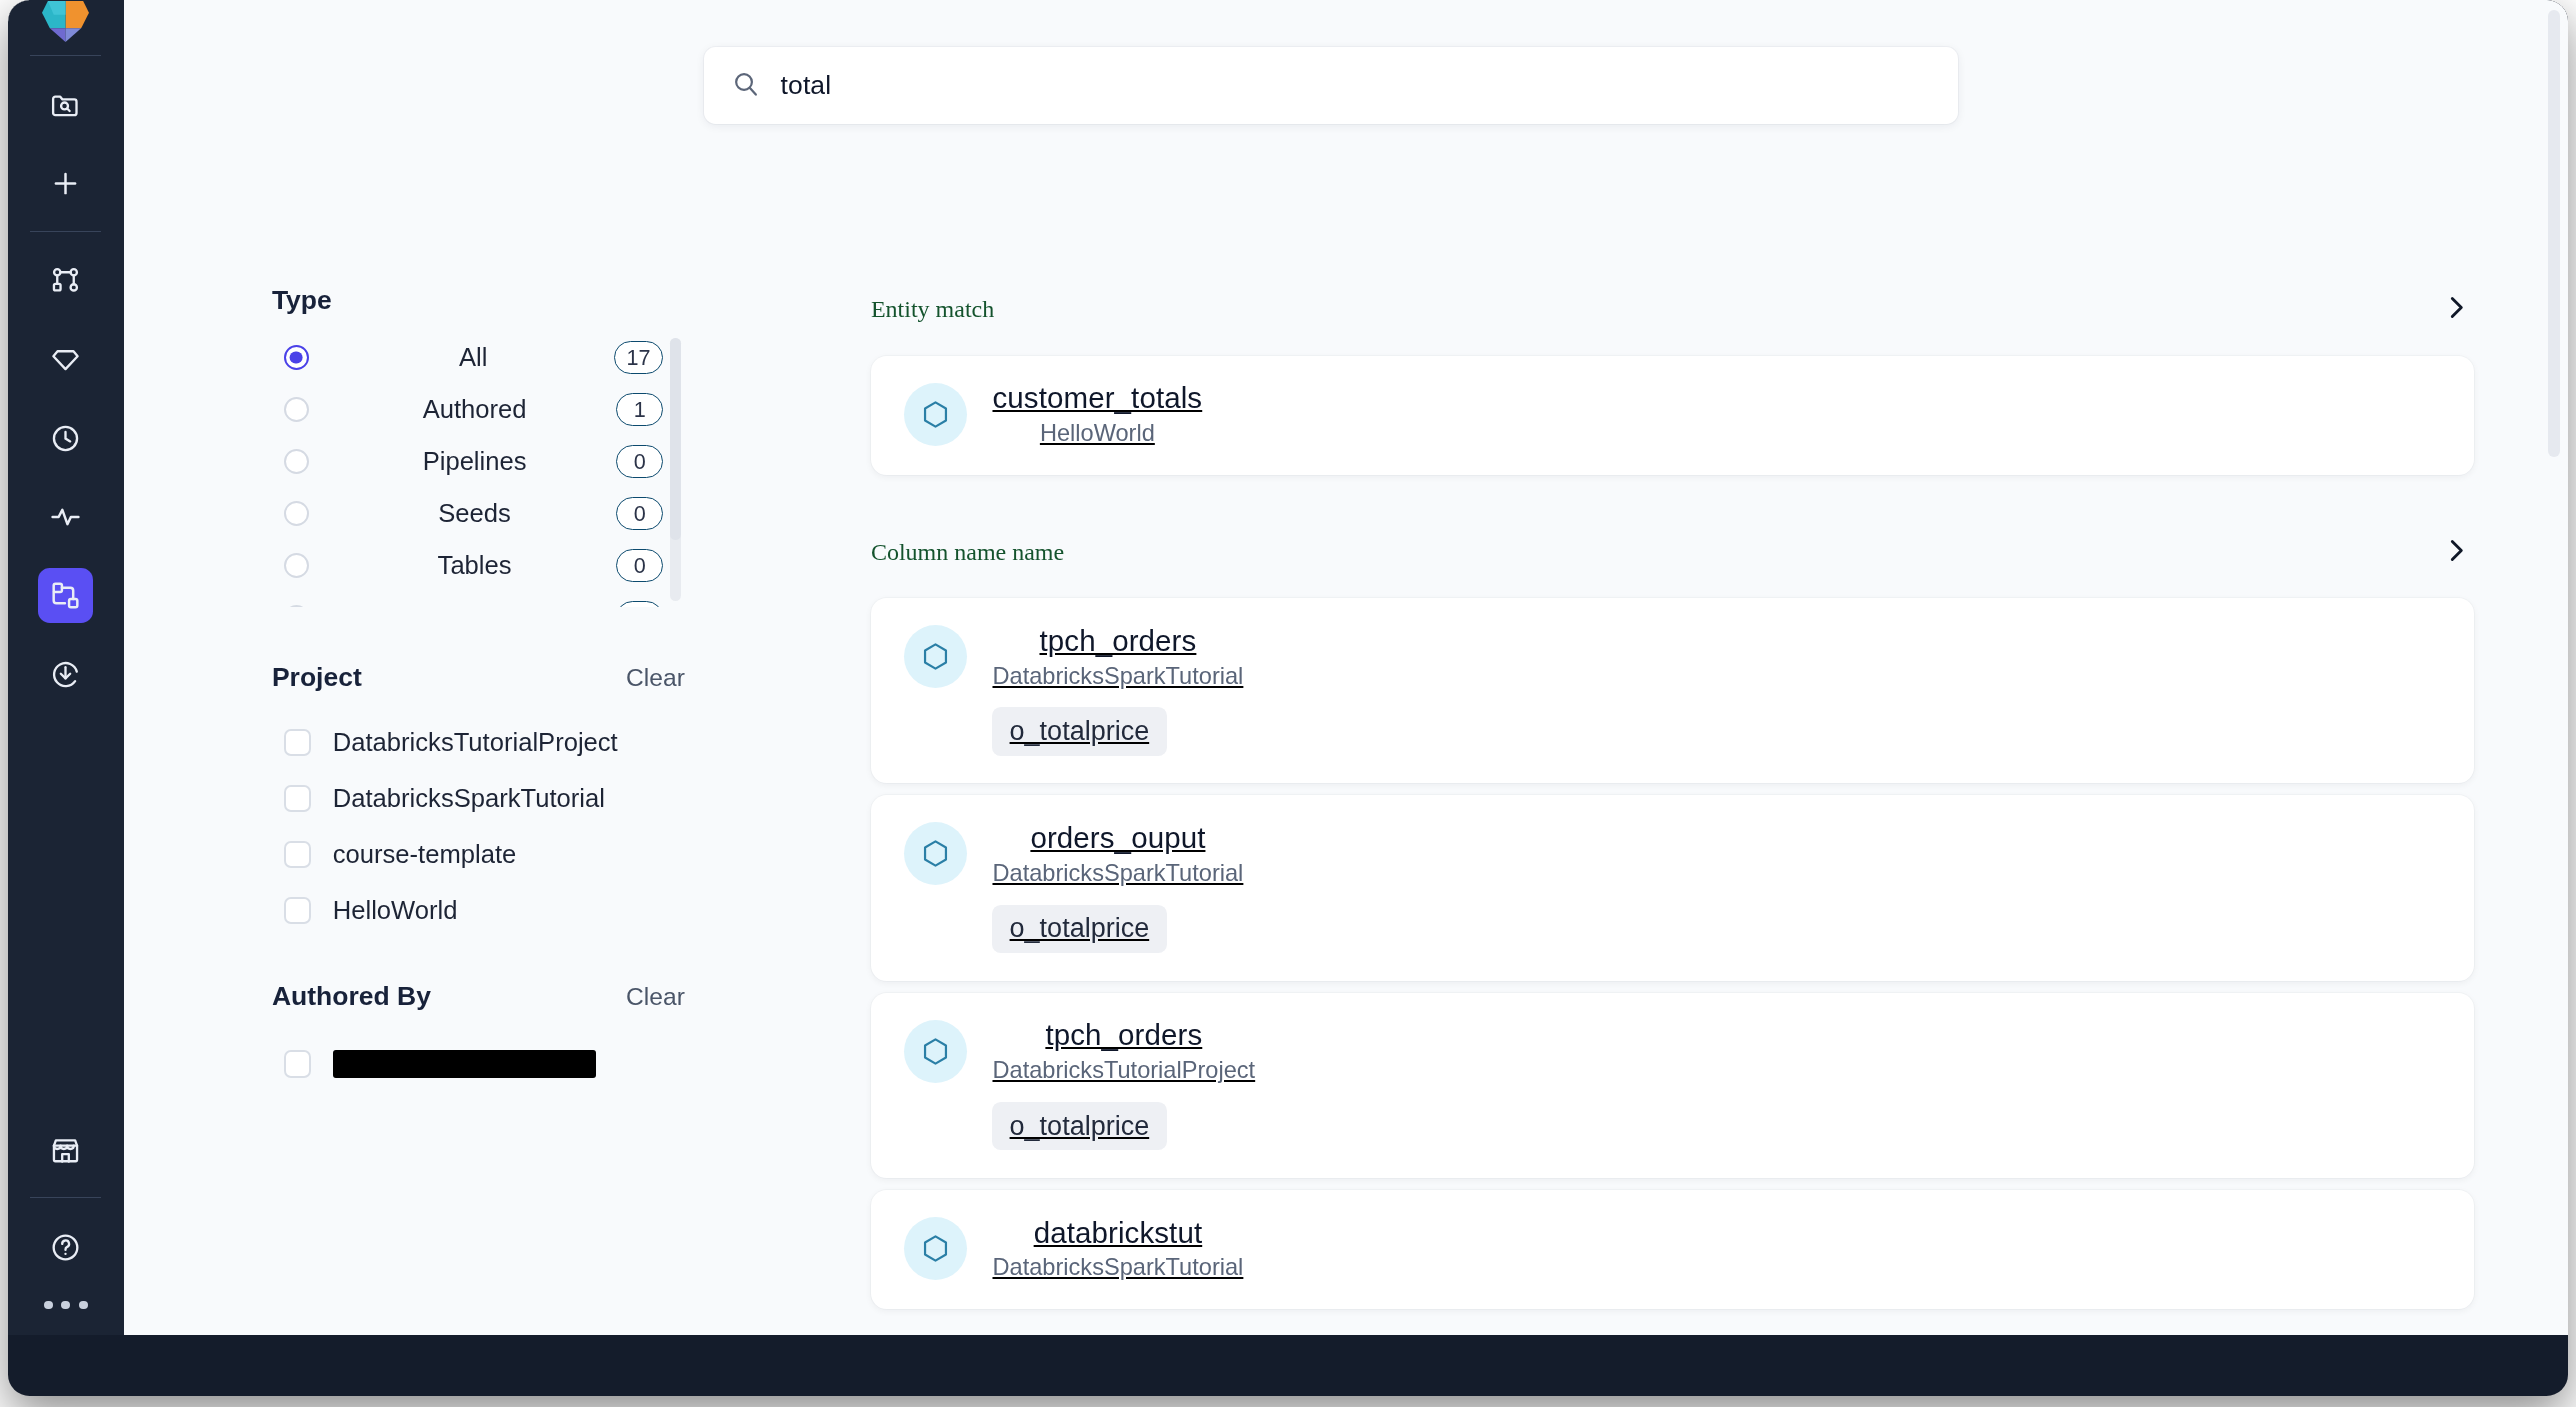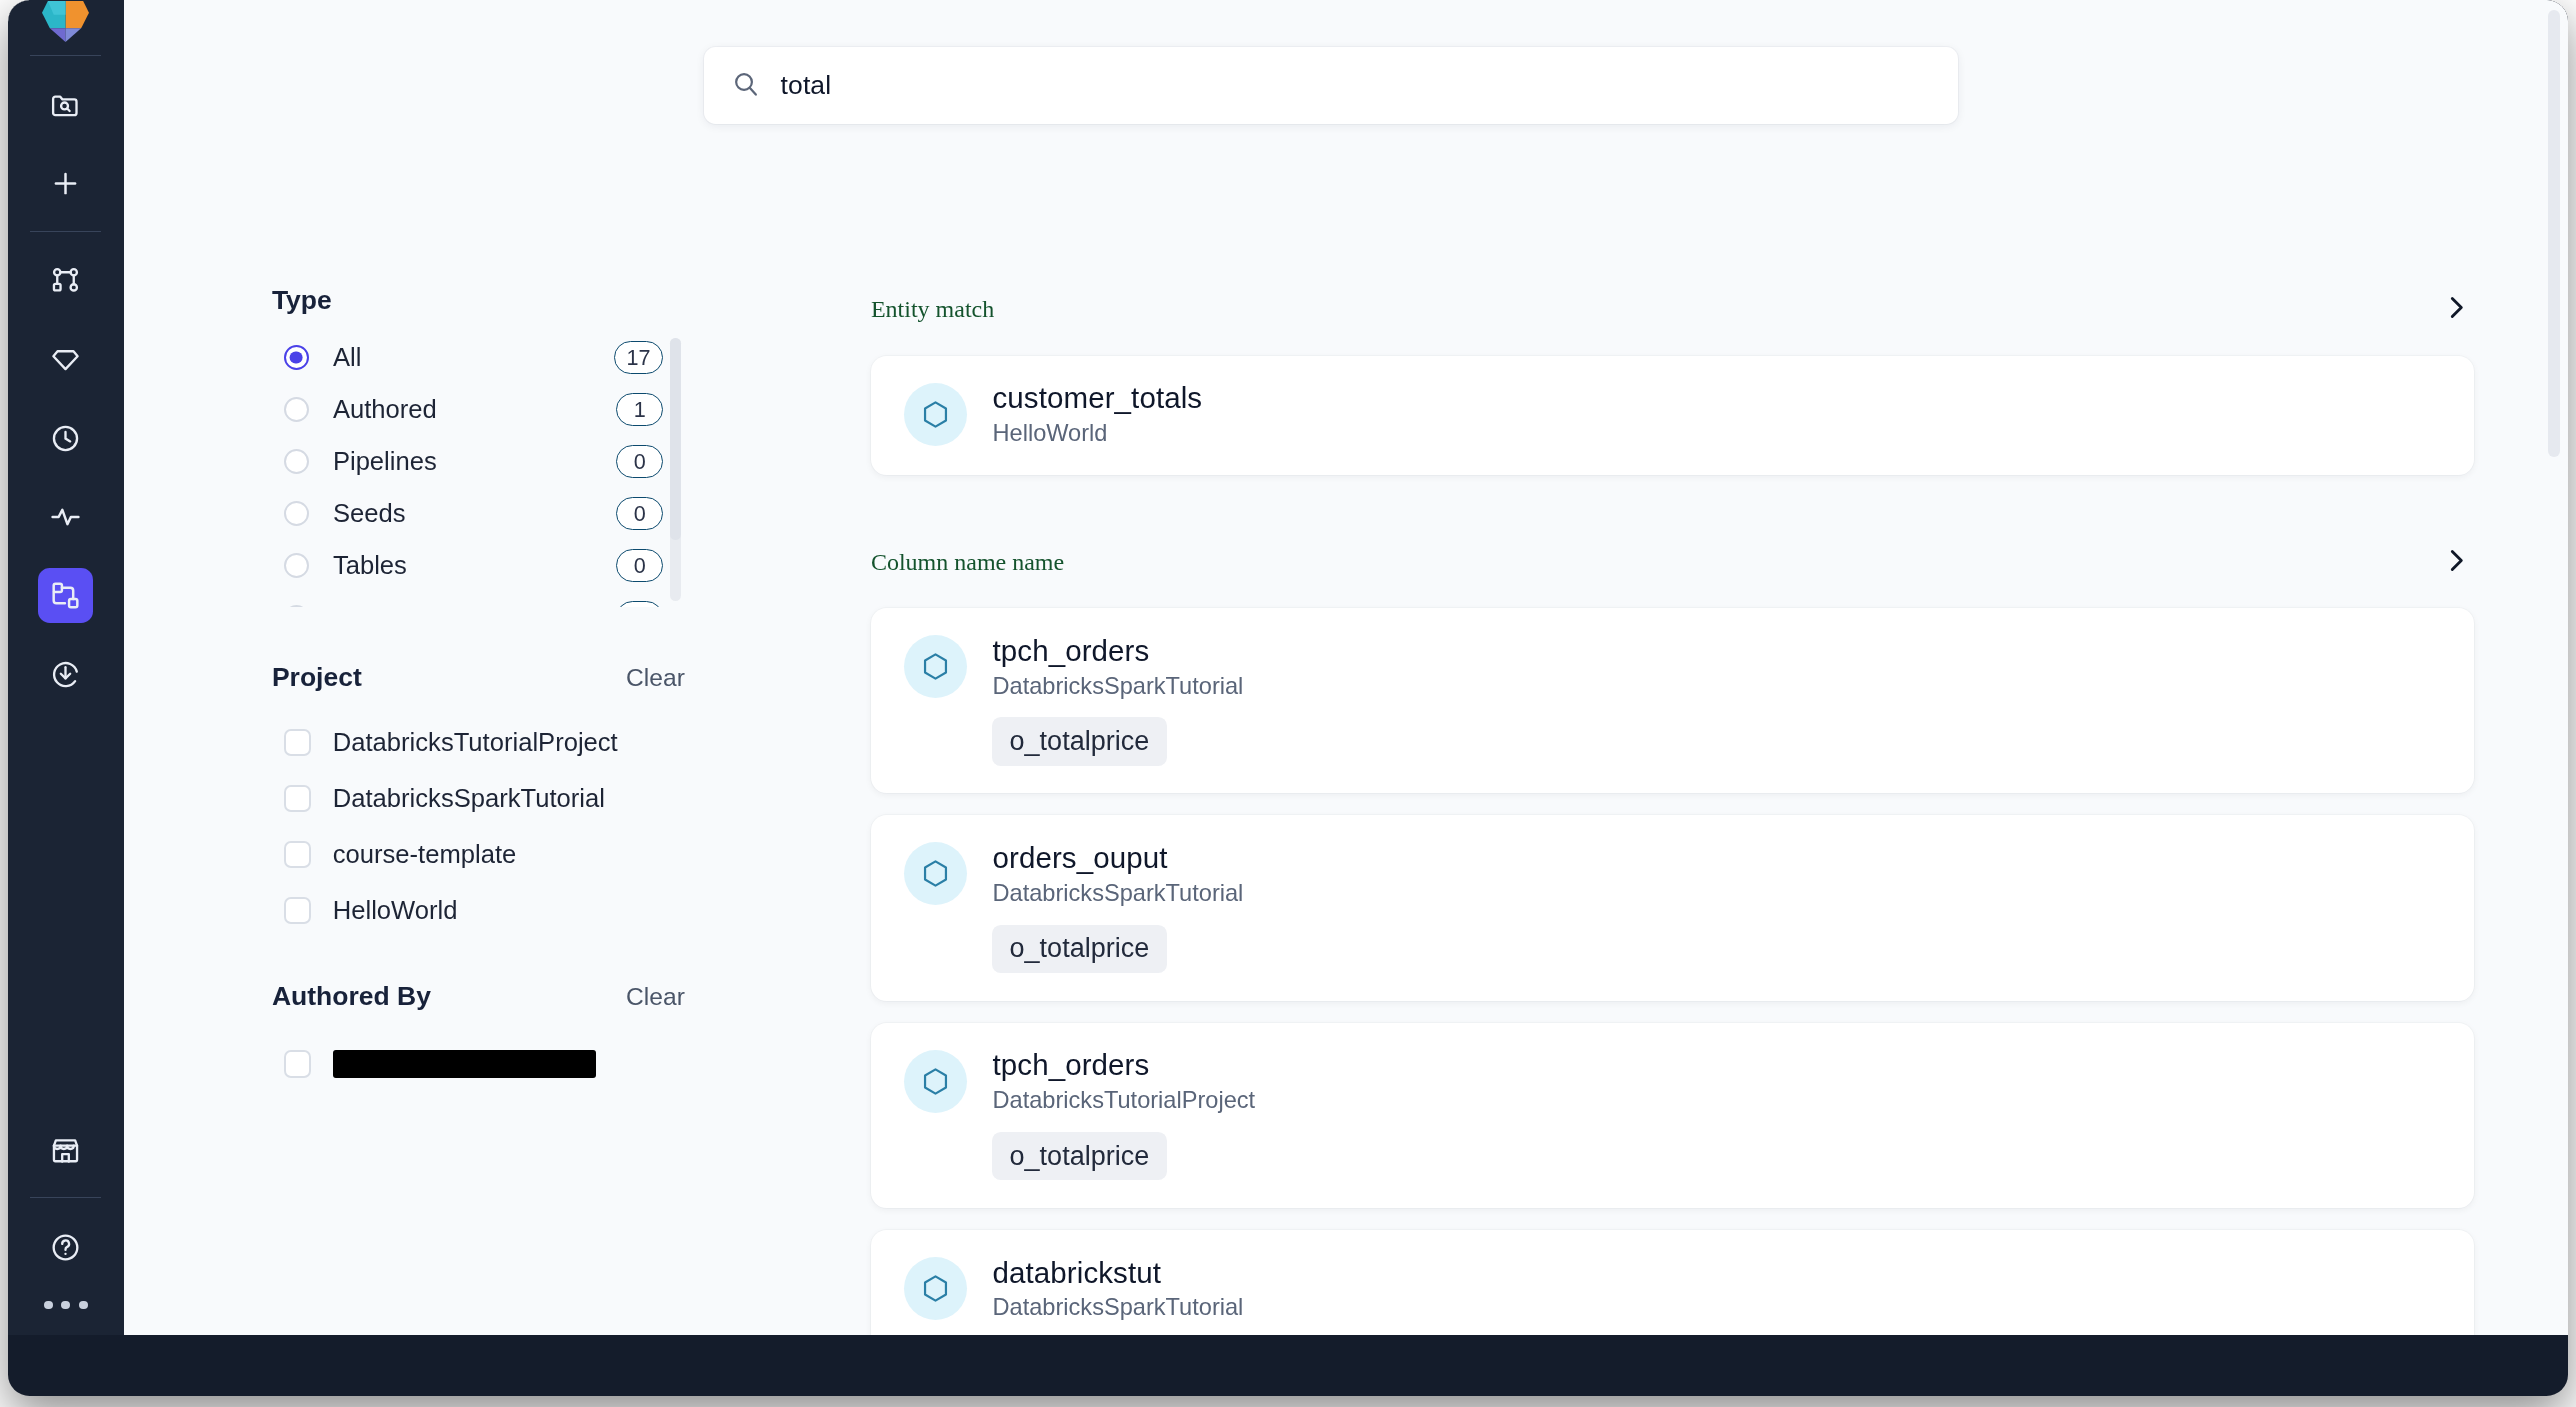--- a/index.html
+++ b/index.html
@@ -21,20 +21,21 @@
     box-shadow: 0 17.7px 47px rgba(0,0,0,0.45);
     overflow: hidden;
   }
   .window-inner {
     position: absolute;
     left: 0; top: 0;
     width: 2560px; height: 1335px;
     background: #f8fafc;
     border-radius: 21.6px 21.6px 0 0;
     overflow: hidden;
+    text-align: center;
   }
 
   
   .rail {
     position: absolute; left: 0; top: 0;
     width: 116px; height: 1335px;
     background: #1b2434;
     display: flex; flex-direction: column; align-items: center;
     border-radius: 21.6px 0 0 0;
     z-index: 5;
@@ -154,22 +155,23 @@
     display: flex; align-items: center; justify-content: space-between;
     height: 49px; margin-bottom: 21.6px;
   }
   .section-title { font-size: 24px; font-weight: 400; color: #14532d; font-family: Liberation Serif, serif; }
   .chev { color: #101828; cursor: pointer; display: block; padding-right: 5.9px; }
 
   .card {
     background: #fff; border-radius: 15.7px;
     box-shadow: 0 2px 7.9px rgba(16,24,40,0.055), 0 0 0 1px rgba(16,24,40,0.022);
     padding: 25.6px 33px 27.5px 33px;
-    margin-bottom: 22px;
+    margin-bottom: 12px;
     cursor: pointer;
+    text-decoration: underline;
   }
   .card-top { display: flex; align-items: center; gap: 25.6px; }
   .entity-badge {
     width: 63px; height: 63px; border-radius: 50%;
     background: #ddf3fb; flex: none;
     display: flex; align-items: center; justify-content: center;
   }
   .entity-badge svg { display: block; }
   .entity-text { display: flex; flex-direction: column; gap: 4.9px; }
   .entity-name { font-size: 29.5px; color: #0f172a; letter-spacing: 0.1px; }

